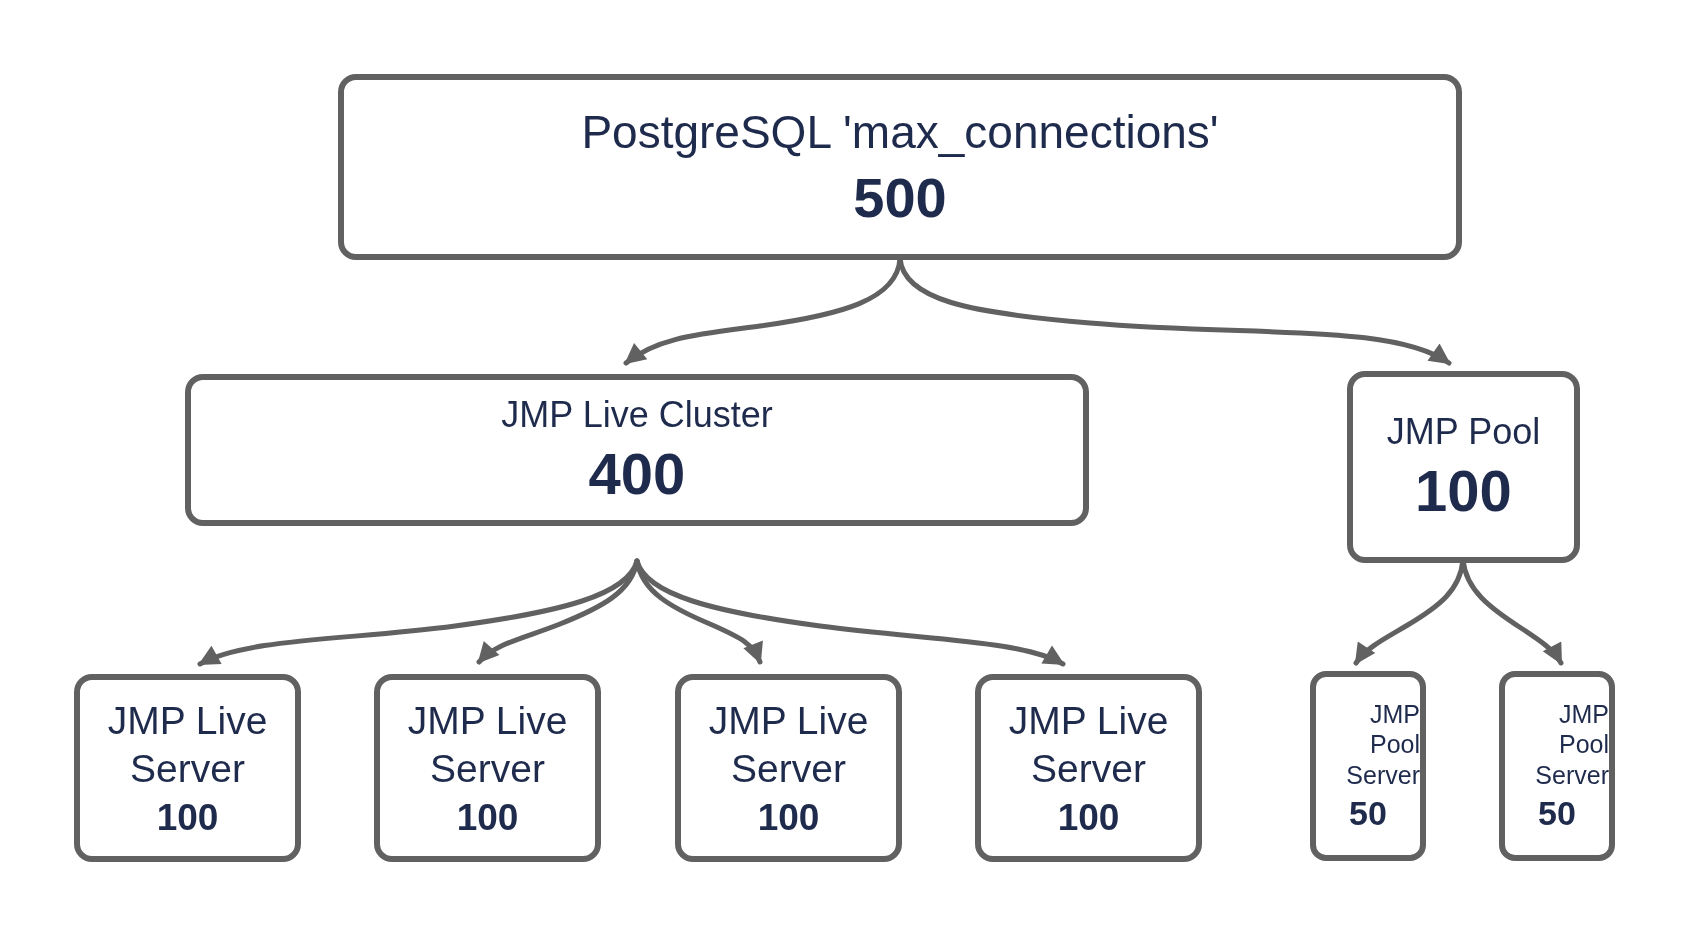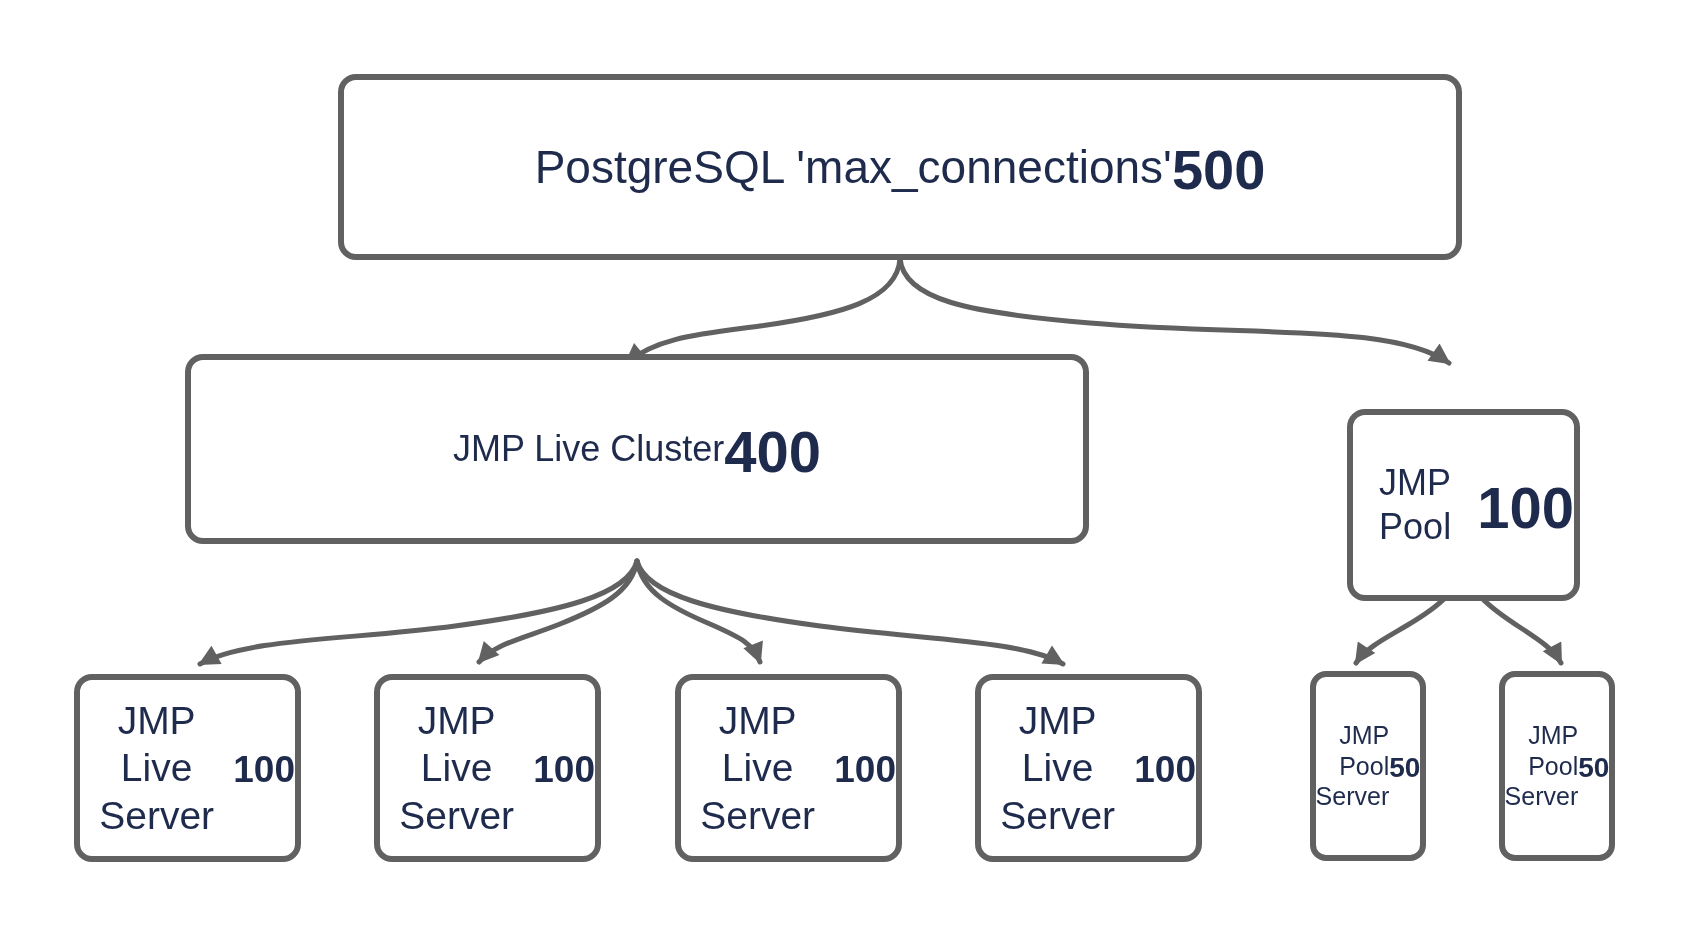--- a/index.html
+++ b/index.html
@@ -18,35 +18,35 @@
   }
   .arrows{position:absolute;left:0;top:0;width:1688px;height:938px;}
   .arrows path.edge{fill:none;stroke:var(--arrow);stroke-width:5;stroke-linecap:round;}
   .arrows .head{fill:var(--arrow);}
   .node{
     position:absolute;
     box-sizing:border-box;
     background:var(--bg);
     border:6px solid var(--box-border);
     border-radius:18px;
-    display:flex;flex-direction:row;
+    display:flex;flex-direction:column;
     align-items:center;justify-content:center;
     text-align:center;
     color:var(--text);
   }
   .node .label{font-weight:400;line-height:1.22;}
   .node .value{font-weight:700;margin-top:4px;}
   .n-root  .label{font-size:46px;}
   .n-root  .value{font-size:56px;}
   .n-mid   .label{font-size:36px;}
   .n-mid   .value{font-size:58px;}
   .n-srv   .label{font-size:39px;}
   .n-srv   .value{font-size:37px;}
   .n-psrv  .label{font-size:25px;}
-  .n-psrv  .value{font-size:28px;}
+  .n-psrv  .value{font-size:34px;}
   .n-psrv{border-radius:16px;text-align:right;}
 </style>
 </head>
 <body>
 
 <div class="canvas">
 
   <svg class="arrows" viewBox="0 0 1688 938" xmlns="http://www.w3.org/2000/svg">
     <defs>
       <marker id="ah" viewBox="0 0 10 10" refX="9" refY="5" markerWidth="5.5" markerHeight="4.2" orient="auto">
@@ -61,26 +61,26 @@
     <path class="edge" marker-end="url(#ah)" d="M 637 561 C 646 595, 715 612, 820 626 C 925 640, 1022 640, 1063 664"></path>
     <path class="edge" marker-end="url(#ah)" d="M 1463 560 C 1460 590, 1440 606, 1406 626 C 1384 639, 1366 648, 1356 663"></path>
     <path class="edge" marker-end="url(#ah)" d="M 1463 560 C 1466 590, 1490 608, 1521 628 C 1541 641, 1554 650, 1561 663"></path>
   </svg>
 
   <div class="node n-root" style="left:338px;top:74px;width:1124px;height:186px;">
     <div class="label">PostgreSQL 'max_connections'</div>
     <div class="value">500</div>
   </div>
 
-  <div class="node n-mid" style="left:185px;top:354px;width:904px;height:190px;">
+  <div class="node n-mid" style="left:185px;top:374px;width:904px;height:152px;">
     <div class="label">JMP Live Cluster</div>
     <div class="value">400</div>
   </div>
 
-  <div class="node n-mid" style="left:1347px;top:371px;width:233px;height:192px;margin-top:38px;">
+  <div class="node n-mid" style="left:1347px;top:371px;width:233px;height:192px;">
     <div class="label">JMP Pool</div>
     <div class="value">100</div>
   </div>
 
   <div class="node n-srv" style="left:74px;top:674px;width:227px;height:188px;">
     <div class="label">JMP Live Server</div>
     <div class="value">100</div>
   </div>
 
   <div class="node n-srv" style="left:374px;top:674px;width:227px;height:188px;">

